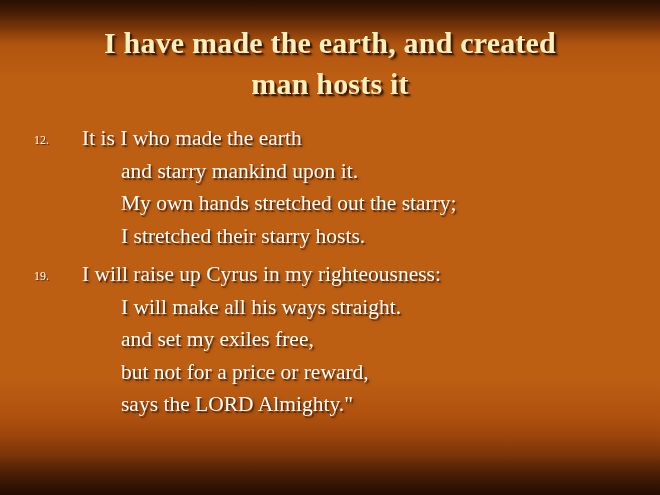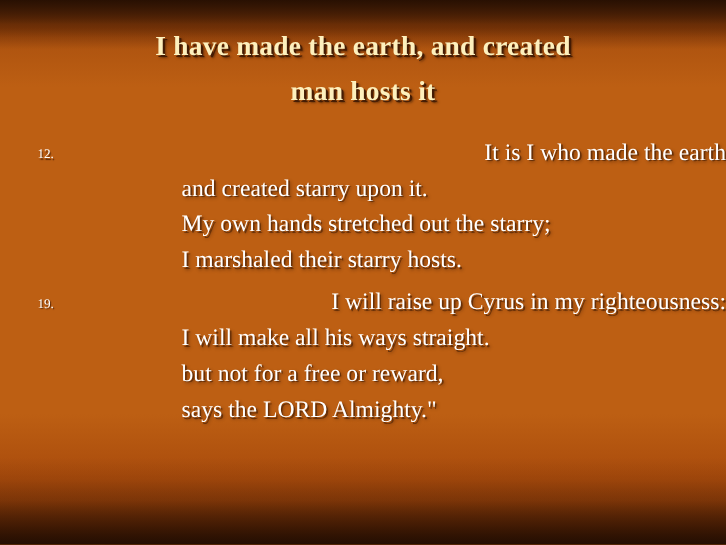--- a/index.html
+++ b/index.html
@@ -57,41 +57,40 @@
   }
   .leaves svg { display: block; width: 660px; height: 495px; }
 
   
   .title {
     position: absolute;
     left: 30px;
     top: 22px;
     width: 600px;
     text-align: center;
-    font-size: 25px;
+    font-size: 30px;
     font-weight: bold;
     line-height: 41px;
     color: #fdf0bd;
     letter-spacing: 0.2px;
     text-shadow:
       2px 2px 0 rgba(60,24,4,0.85),
       3px 3px 2px rgba(40,16,2,0.5);
   }
 
   
   .body {
     position: absolute;
     left: 0;
     top: 122px;
     width: 660px;
   }
   .verse {
     position: relative;
     margin: 0 0 6px 0;
-    padding-left: 44px;
   }
   .verse-num {
     position: absolute;
     left: 34px;
     top: 12px;
     font-size: 12px;
     color: #ffffff;
     text-shadow: 1px 1px 1px rgba(60,24,4,0.8);
     line-height: 1;
   }
@@ -102,21 +101,21 @@
   }
   .line {
     font-size: 21.5px;
     line-height: 32.5px;
     color: #ffffff;
     text-shadow:
       1.5px 1.5px 0 rgba(62,25,4,0.55),
       2px 2px 3px rgba(40,16,2,0.45);
     white-space: pre;
   }
-  .line.first  { padding-left: 82px; text-align: right; }
+  .line.first  { padding-left: 82px; }
   .line.indent { padding-left: 121px; }
 </style>
 </head>
 <body>
 
 <div id="slide">
 
   <div class="bg-base"></div>
 
   <div class="leaves">
@@ -194,30 +193,31 @@
     <span style="display: block;">I have made the earth, and created</span>
     <span style="display: block;">man hosts it</span>
   </div>
 
   <div class="body">
 
     <div class="verse">
       <span class="verse-num">12.</span>
       <div class="lines">
         <div class="line first">It is I who made the earth</div>
-        <div class="line indent">and created starry upon it.</div>
+        <div class="line indent">and starry mankind upon it.</div>
         <div class="line indent">My own hands stretched out the starry;</div>
-        <div class="line indent">I marshaled their starry hosts.</div>
+        <div class="line indent">I stretched their starry hosts.</div>
       </div>
     </div>
 
     <div class="verse">
       <span class="verse-num">19.</span>
       <div class="lines">
         <div class="line first">I will raise up Cyrus in my righteousness:</div>
         <div class="line indent">I will make all his ways straight.</div>
-        <div class="line indent">but not for a free or reward,</div>
+        <div class="line indent">and set my exiles free,</div>
+        <div class="line indent">but not for a price or reward,</div>
         <div class="line indent">says the LORD Almighty."</div>
       </div>
     </div>
 
   </div>
 </div>
 
 </body></html>

